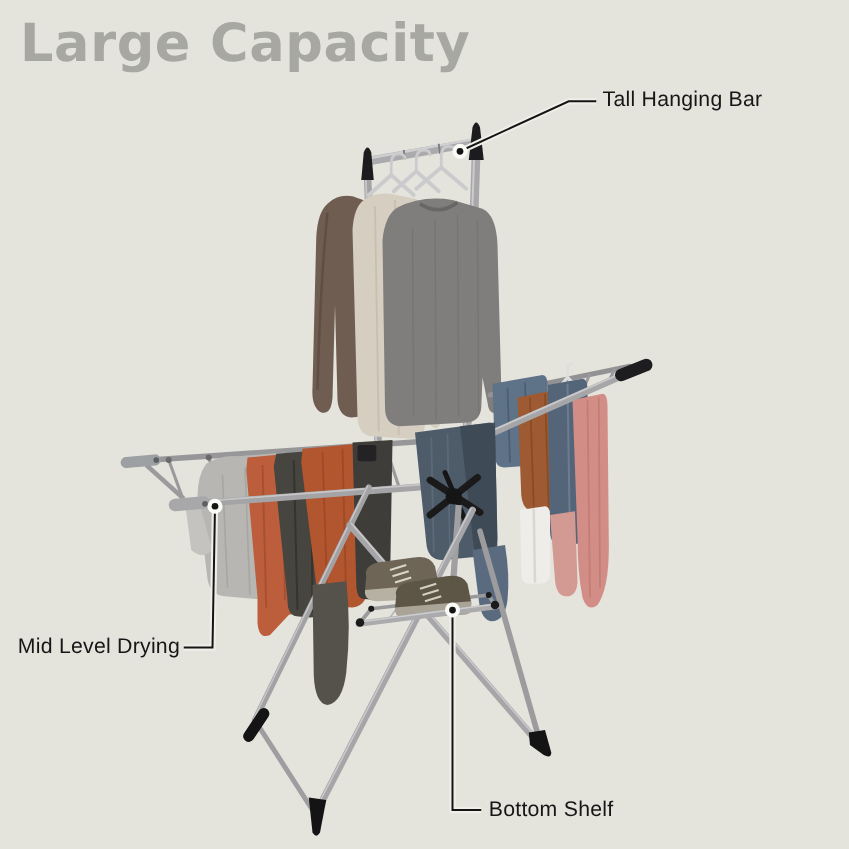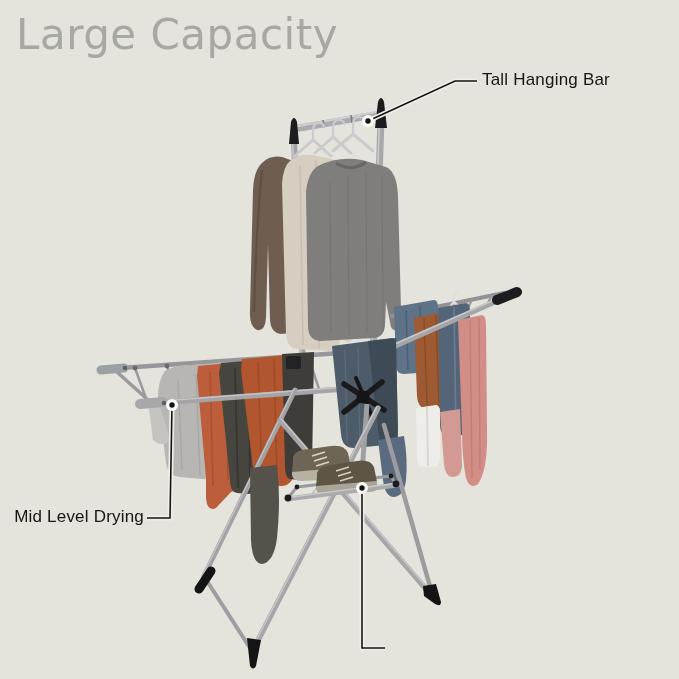--- a/index.html
+++ b/index.html
@@ -2,21 +2,21 @@
 <html><head>
 <meta charset="utf-8">
 <style>
   html,body{margin:0;padding:0;}
   body{width:679px;height:679px;background:#e4e3dc;overflow:hidden;}
   .stage{position:relative;width:679px;height:679px;font-family:"Liberation Sans",sans-serif;}
   svg.scene{position:absolute;left:0;top:0;}
   .headline{
     position:absolute;left:16px;top:10px;
     font-family:"DejaVu Sans",sans-serif;
-    font-size:42px;line-height:50px;font-weight:400;
+    font-size:42px;line-height:50px;font-weight:700;
     color:#a8a8a2;letter-spacing:.5px;white-space:nowrap;
   }
   .callout-label{
     position:absolute;font-size:17px;font-weight:500;color:#161616;
     letter-spacing:.2px;white-space:nowrap;
   }
   .label-tall{left:482px;top:70px;}
   .label-mid{right:535px;top:506px;text-align:left;line-height:21px;}
   .label-bottom{left:391px;top:638px;}
 </style>
@@ -217,14 +217,15 @@
   <div class="headline">
     <div>Large Capacity</div>
   </div>
 
   <div class="callout-label label-tall">Tall Hanging Bar</div>
 
   <div class="callout-label label-mid">
     <div>Mid Level Drying</div>
   </div>
 
+  <div class="callout-label label-bottom">Bottom Shelf</div>
 
 </div>
 
 </body></html>

